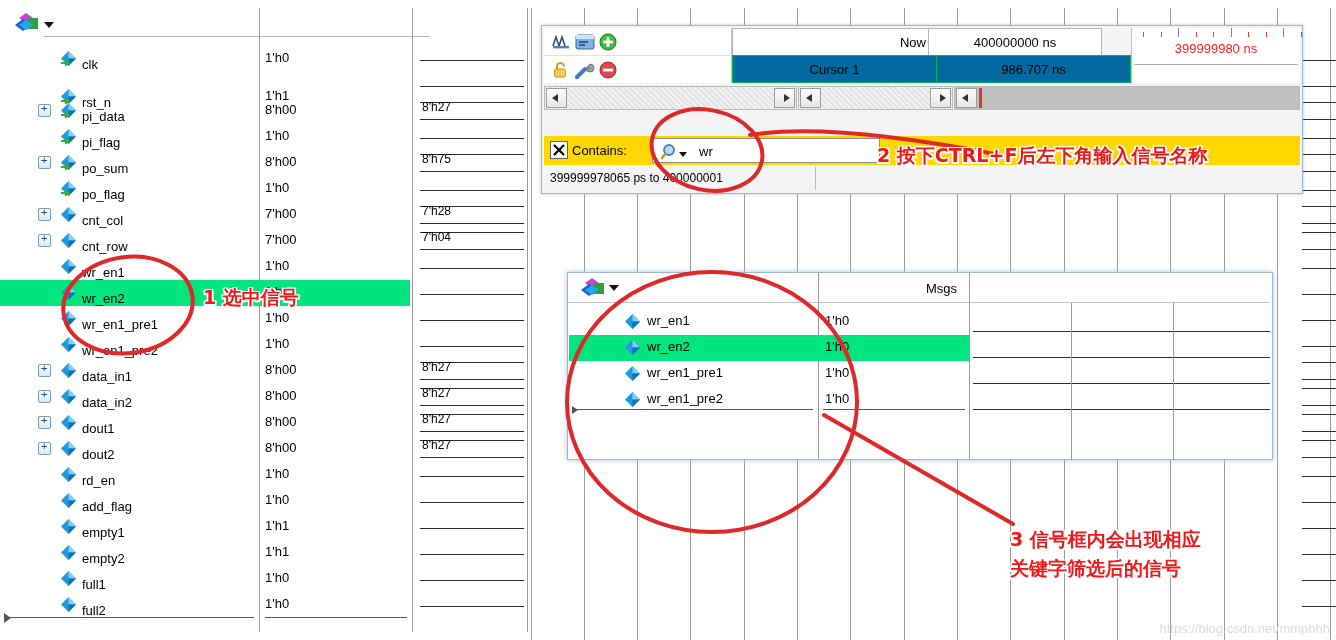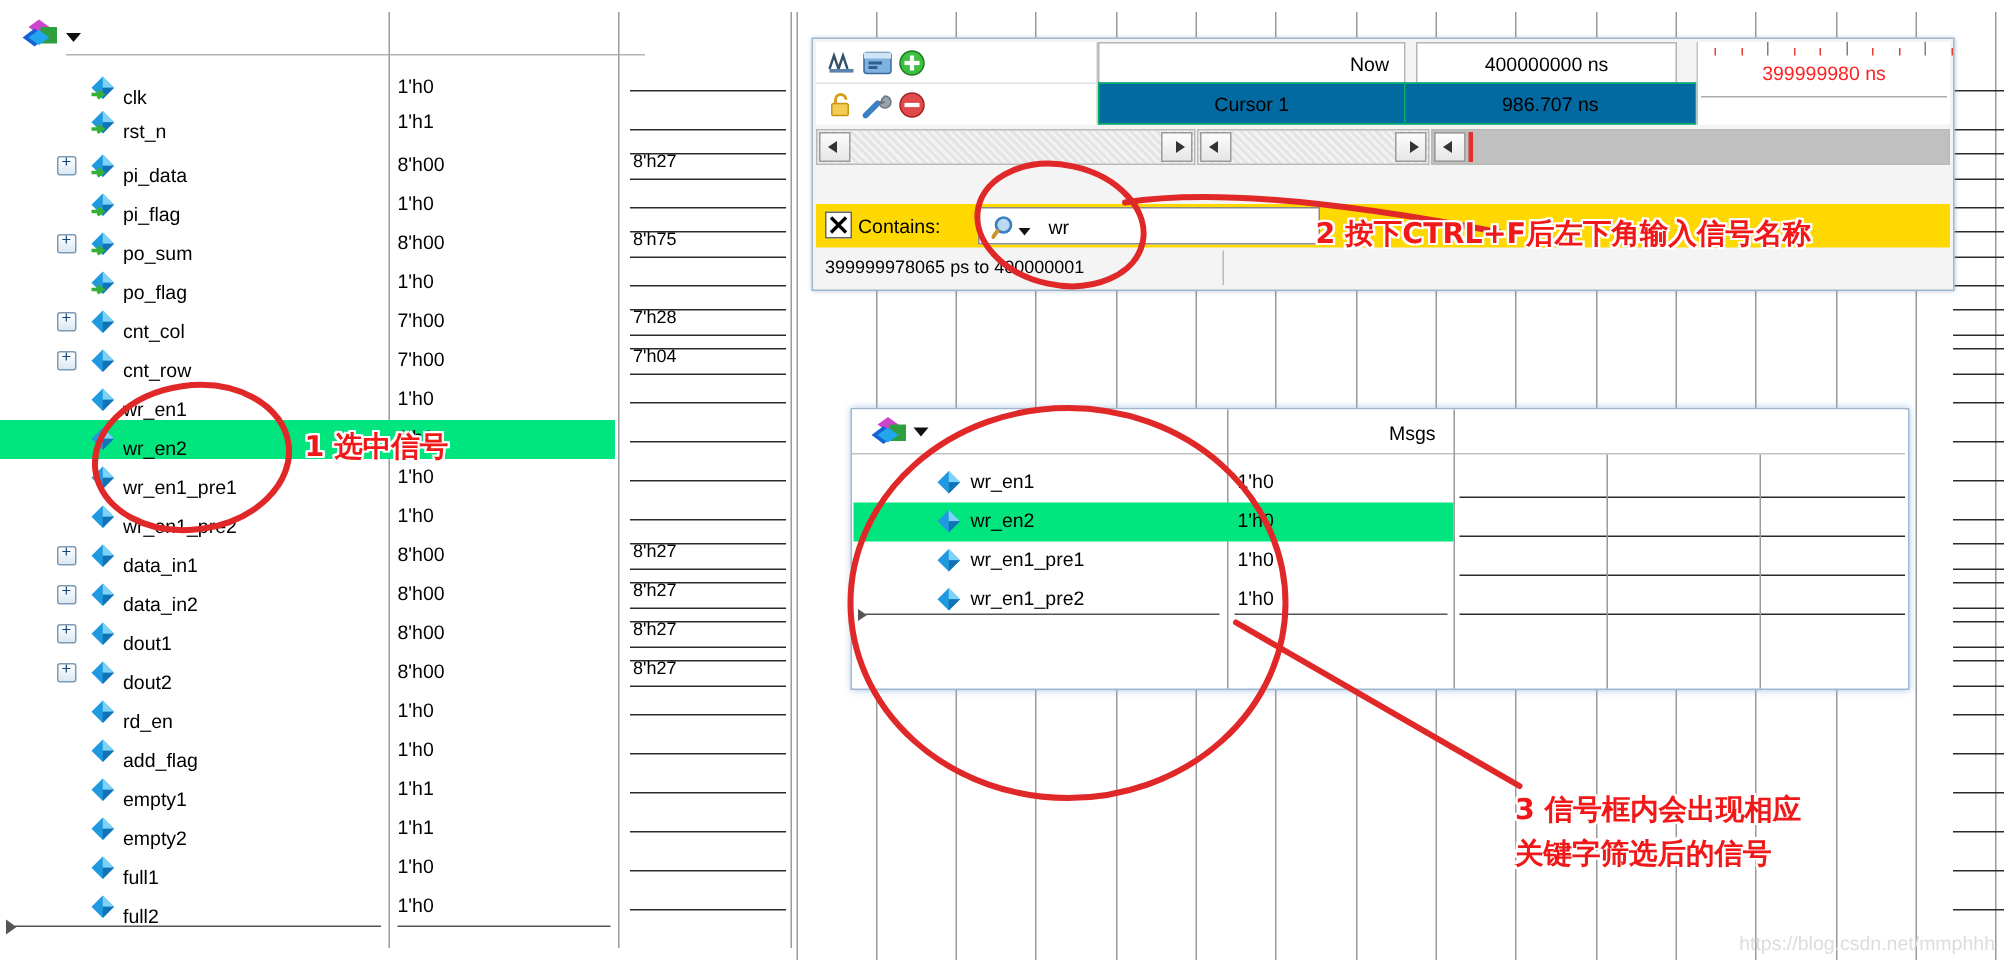--- a/index.html
+++ b/index.html
@@ -135,21 +135,21 @@
       <div class="sig-row" style="top: 46px;">
         <span class="diamond"><svg width="17" height="17" viewBox="0 0 17 17">
             <polygon points="8.5,1 16,8.5 8.5,16 1,8.5" fill="#1f9ae0"></polygon>
             <polygon points="8.5,1 16,8.5 8.5,8.5" fill="#7fd2f7"></polygon>
             <polygon points="8.5,8.5 16,8.5 8.5,16" fill="#1173b5"></polygon>
             <path d="M1 13 L7 13 M5 10.5 L8.5 13 L5 15.5" stroke="#35b035" stroke-width="2.2" fill="none"></path>
           </svg></span>
         <span class="name">clk</span>
         <span class="val">1'h0</span>
       </div>
-      <div class="sig-row" style="top: 69px; padding-left: 19px;">
+      <div class="sig-row" style="top: 84px; padding-left: 19px;">
         <span class="diamond"><svg width="17" height="17" viewBox="0 0 17 17">
             <polygon points="8.5,1 16,8.5 8.5,16 1,8.5" fill="#1f9ae0"></polygon>
             <polygon points="8.5,1 16,8.5 8.5,8.5" fill="#7fd2f7"></polygon>
             <polygon points="8.5,8.5 16,8.5 8.5,16" fill="#1173b5"></polygon>
             <path d="M1 13 L7 13 M5 10.5 L8.5 13 L5 15.5" stroke="#35b035" stroke-width="2.2" fill="none"></path>
           </svg></span>
         <span class="name">rst_n</span>
         <span class="val">1'h1</span>
       </div>
       <div class="sig-row" style="top: 98px;">
@@ -528,21 +528,21 @@
       <svg width="18" height="18" viewBox="0 0 18 18">
         <circle cx="9" cy="9" r="8" fill="#e04a4a" stroke="#a52222"></circle>
         <rect x="4" y="7.6" width="10" height="2.8" fill="#fff"></rect>
       </svg>
     </span>
   </div>
 
   <div class="fw-panel" style="left:190px;top:2px;width:205px;height:28px;">
     <span class="fw-lbl" style="right:10px;top:6px;">Now</span>
   </div>
-  <div class="fw-panel" style="left:402px;top:2px;width:174px;height:28px;">
+  <div class="fw-panel" style="left:386px;top:2px;width:174px;height:28px;">
     <span class="fw-val" style="left:0;right:0;top:6px;">400000000 ns</span>
   </div>
 
   <div class="fw-panel grn" style="left:190px;top:29px;width:205px;height:28px;border-color:#00b063;">
     <span class="fw-lbl" style="left:0;right:0;top:6px;text-align:center;">Cursor 1</span>
   </div>
   <div class="fw-panel grn" style="left:394px;top:29px;width:195px;height:28px;border-color:#00b063;">
     <span class="fw-val" style="left:0;right:0;top:6px;">986.707 ns</span>
   </div>
 

